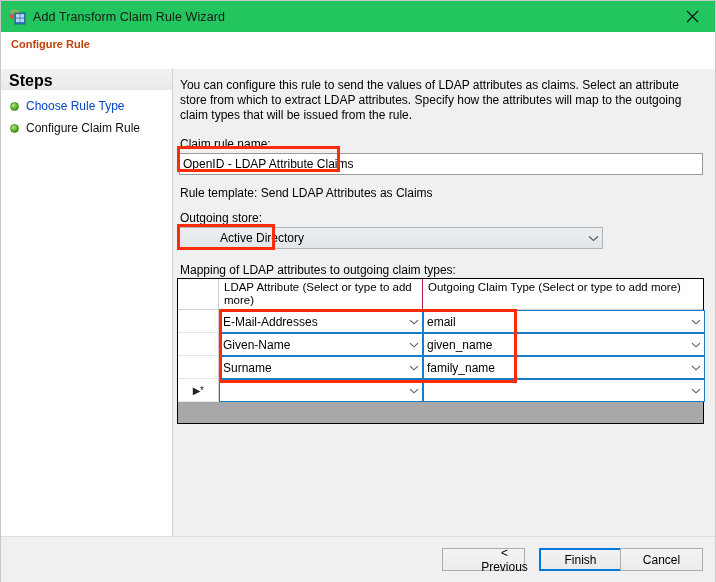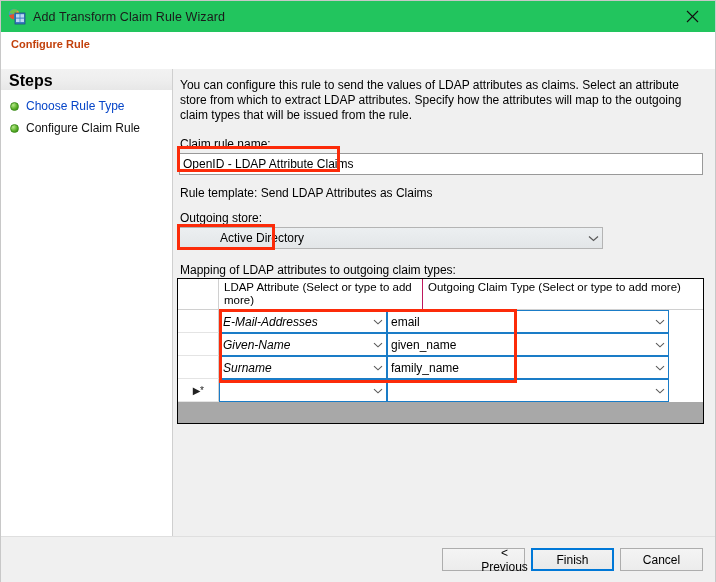--- a/index.html
+++ b/index.html
@@ -261,21 +261,21 @@
     box-sizing: border-box;
     height: 23px;
     background: #ffffff;
     border: 1px solid #1a7cc7;
     margin: 0;
     display: flex;
     align-items: center;
     font-size: 12px;
     color: #000000;
   }
-  .cell.c1 { width: 168px; font-style: italic; }
+  .cell.c1 { width: 204px; }
   .cell.c2 { width: 282px; }
   .cell-text {
     flex: 1 1 auto;
     padding-left: 3px;
     overflow: hidden;
     white-space: nowrap;
   }
   .cell-arrow {
     width: 16px;
     flex: 0 0 auto;
@@ -306,21 +306,21 @@
     color: #000000;
     display: flex;
     align-items: center;
     justify-content: center;
     padding: 0;
   }
   .btn-previous { right: 178px; width: 83px; }
   .btn-finish   { right: 89px;  width: 83px; border: 2px solid #0078d7; background: linear-gradient(to bottom, #f2f2f2 0%, #e9e9e9 100%); }
   .btn-cancel   { right: 0px;   width: 83px; margin-right: 12px; }
   .btn-previous { margin-right: 12px; padding-left: 42px; }
-  .btn-finish   { margin-right: 12px; }
+  .btn-finish   { margin-right: 4px; }
 
   
   .annot {
     position: absolute;
     border: 3px solid #fc2b09;
     box-sizing: border-box;
     pointer-events: none;
   }
   .annot-rulename { left: 176px; top: 145px; width: 163px; height: 26px; }
   .annot-store    { left: 176px; top: 223px; width: 98px;  height: 26px; }

